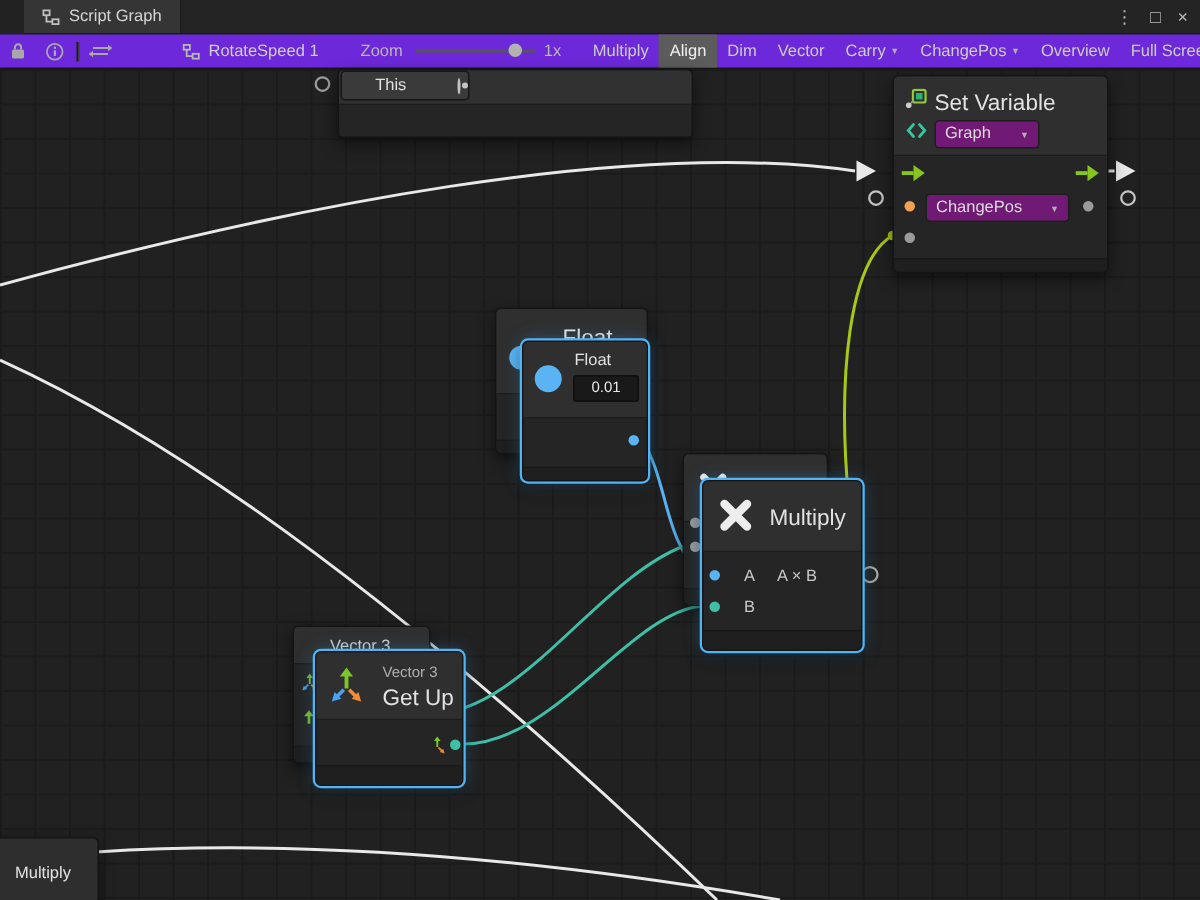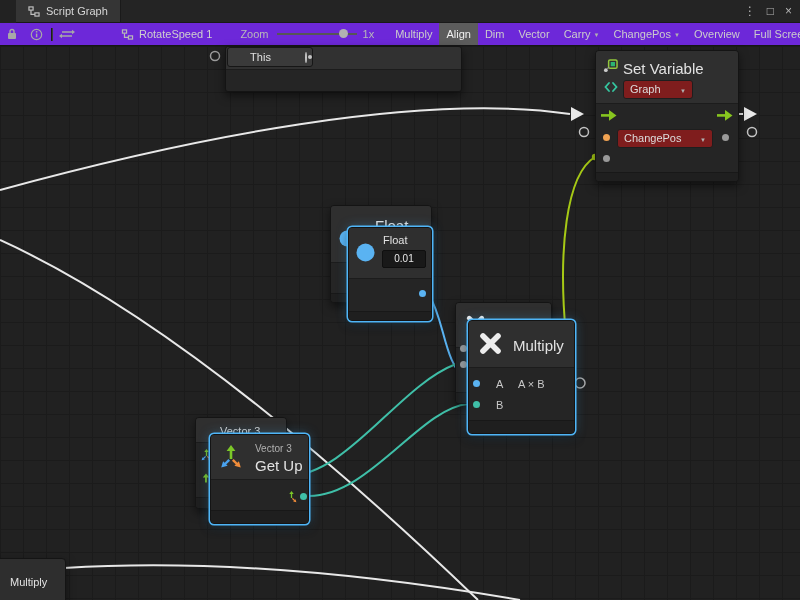--- a/index.html
+++ b/index.html
@@ -50,21 +50,21 @@
             border-bottom:1px solid #1c1c1c;}
   .node .ft{position:absolute;bottom:0;left:0;right:0;height:8px;background:#1f1f1f;
             border-top:1px solid #181818;border-radius:0 0 3px 3px;}
   .node.selected{z-index:3;box-shadow:0 0 0 1.5px #4fb5f7,0 0 12px rgba(79,181,247,.35),0 4px 10px rgba(0,0,0,.5);}
   .abs{position:absolute;}
   .ttl{position:absolute;color:#e2e2e2;font-size:15px;line-height:1;}
   .sub{position:absolute;color:#b0b0b0;font-size:10px;line-height:1;}
   .dot{position:absolute;width:7px;height:7px;border-radius:50%;}
   .c-gray{background:#9a9a9a;} .c-orange{background:#f0a252;}
   .c-blue{background:#5ab3f2;} .c-teal{background:#3fbfa8;}
-  .pill{position:absolute;background:#7f1d1d;border:1px solid #1e1e1e;border-radius:3px;
+  .pill{position:absolute;background:#701a75;border:1px solid #1e1e1e;border-radius:3px;
         color:#dcdcdc;font-size:11px;display:flex;align-items:center;gap:5px;
         padding:0 6px;height:17px;line-height:1;}
   .pill .caret{margin-left:auto;}
   .value-field{position:absolute;background:#191919;border:1px solid #0f0f0f;border-radius:2px;
                color:#e8e8e8;font-size:10px;line-height:16px;text-align:center;}
   .port-ring{position:relative;width:9px;height:9px;border:1.5px solid #c4c4c4;border-radius:50%;}
   .port-ring::after{content:"";position:absolute;top:2.5px;left:2.5px;width:4px;height:4px;
                     border-radius:50%;background:#c4c4c4;}
 
   

